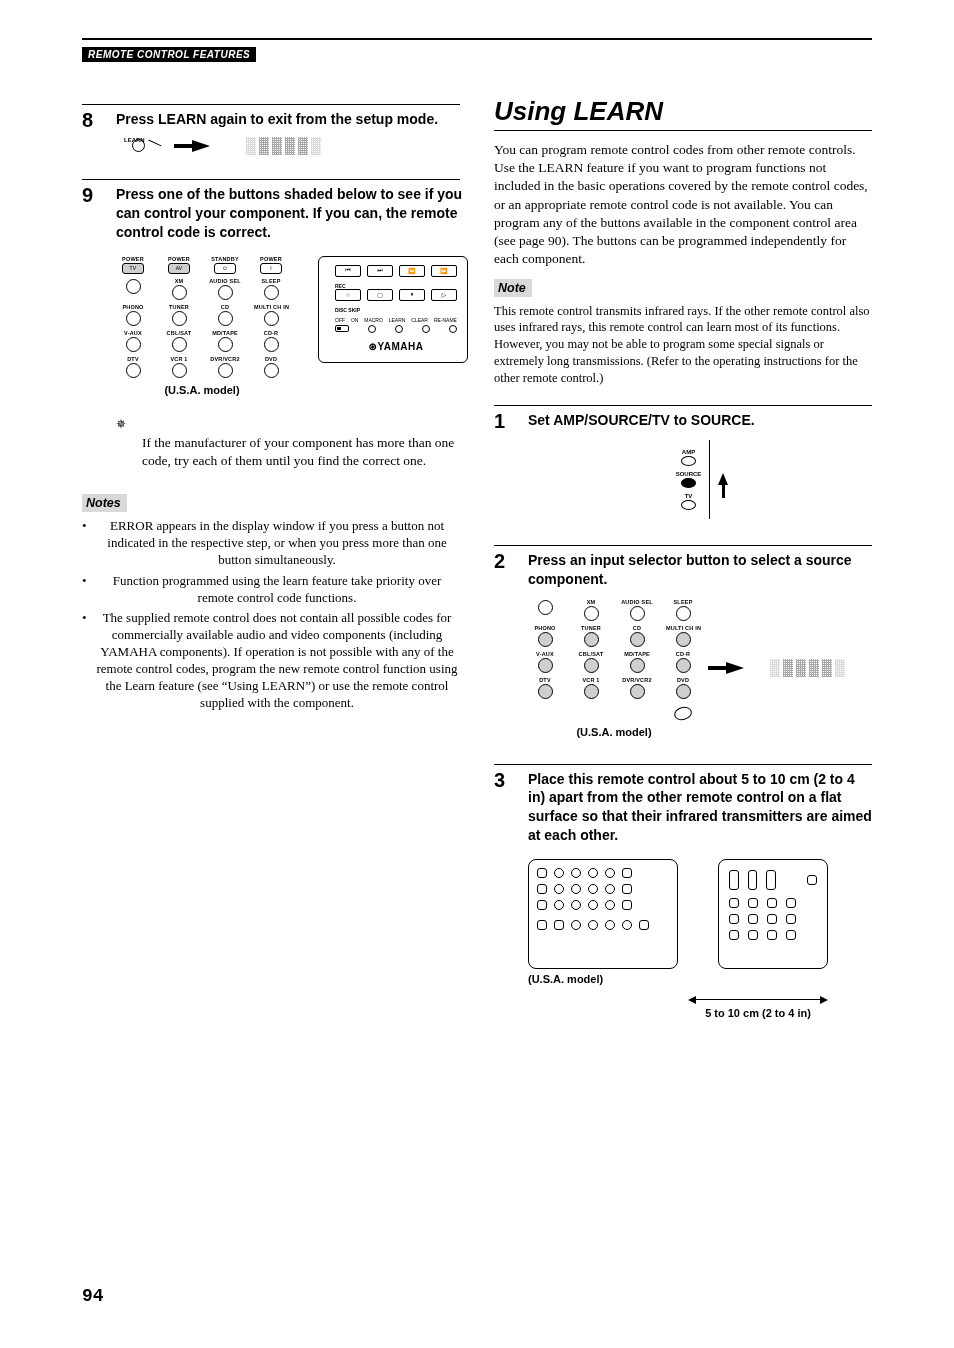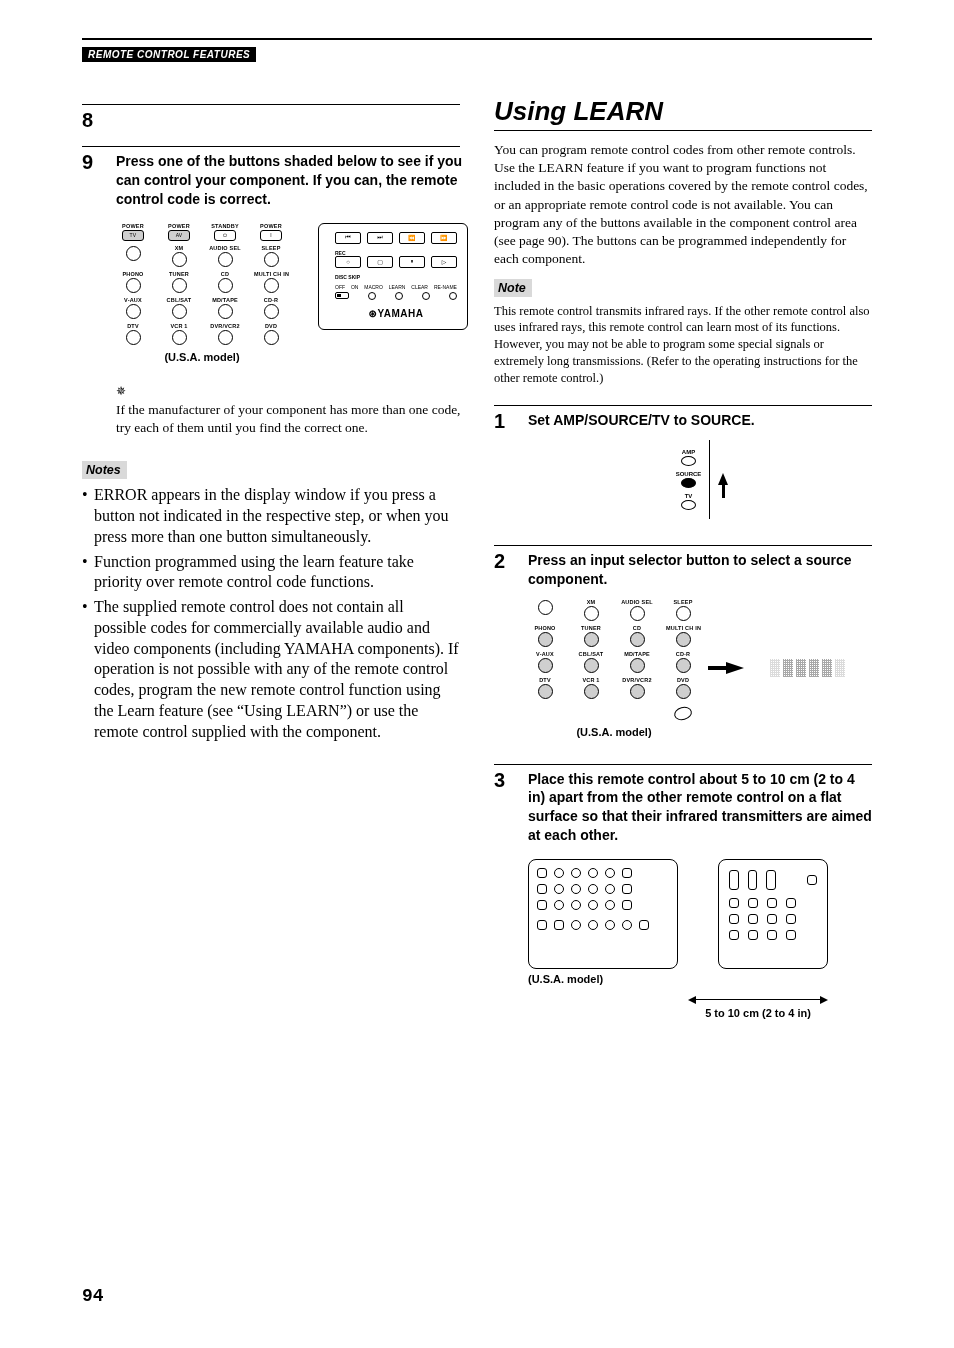--- a/index.html
+++ b/index.html
@@ -73,23 +73,24 @@
     font-size: 13.5px;
     line-height: 1.35;
   }
   ul.notes-list {
     list-style: none;
     padding: 0;
   }
   ul.notes-list li {
     position: relative;
     padding-left: 12px;
-    font-size: 16px;
+    font-size: 13px;
     line-height: 1.3;
     margin-bottom: 4px;
+    text-align: center;
   }
   ul.notes-list li::before {
     content: "•";
     position: absolute;
     left: 0;
     top: 0;
   }
   .section-title {
     font-family: Arial, Helvetica, sans-serif;
     font-size: 26px;
@@ -208,20 +209,39 @@
 <div class="header-bar"></div>
 <div class="header-label">REMOTE CONTROL FEATURES</div>
 
 <div class="columns">
 
   <div class="col">
 
     
     <div class="step">
       <div class="step-num">8</div>
+      <div class="step-body">
+        <div class="step-title">Press LEARN again to exit from the setup mode.</div>
+        <div class="learn-btn-illus illustration">
+          <div class="learn-knob">
+            <span class="learn-knob-lbl">LEARN</span>
+            <div class="knob-circle"></div>
+            <div class="knob-point"></div>
+          </div>
+          <span class="arrow-right"></span>
+          <span class="lcd">
+            <span class="seg"></span>
+              <span class="seg on"></span>
+              <span class="seg on"></span>
+              <span class="seg on"></span>
+              <span class="seg on"></span>
+              <span class="seg"></span>
+          </span>
+        </div>
+      </div>
     </div>
 
     
     <div class="step">
       <div class="step-num">9</div>
       <div class="step-body">
         <div class="step-title">Press one of the buttons shaded below to see if you can control your component. If you can, the remote control code is correct.</div>
 
         <div class="illus-row illustration" style="margin-top:14px; align-items:flex-start; gap:30px;">
 
@@ -344,21 +364,21 @@
               <span class="mini-circle"></span>
               <span class="mini-circle"></span>
               <span class="mini-circle"></span>
             </div>
             <div class="yamaha">⊛<span>YAMAHA</span></div>
           </div>
         </div>
 
         <div style="margin-top:18px;">
           <span class="tip-sym">✵</span>
-          <div class="body-text" style="margin-top:2px;">If the manufacturer of your component has more than one code, try each of them until you find the correct one.</div>
+          <div class="body-text" style="margin-top:2px;margin-left:26px;">If the manufacturer of your component has more than one code, try each of them until you find the correct one.</div>
         </div>
       </div>
     </div>
 
     <div class="note-tag">Notes</div>
     <ul class="notes-list">
       <li>ERROR appears in the display window if you press a button not indicated in the respective step, or when you press more than one button simultaneously.</li>
       <li>Function programmed using the learn feature take priority over remote control code functions.</li>
       <li>The supplied remote control does not contain all possible codes for commercially available audio and video components (including YAMAHA components). If operation is not possible with any of the remote control codes, program the new remote control function using the Learn feature (see “Using LEARN”) or use the remote control supplied with the component.</li>
     </ul>

